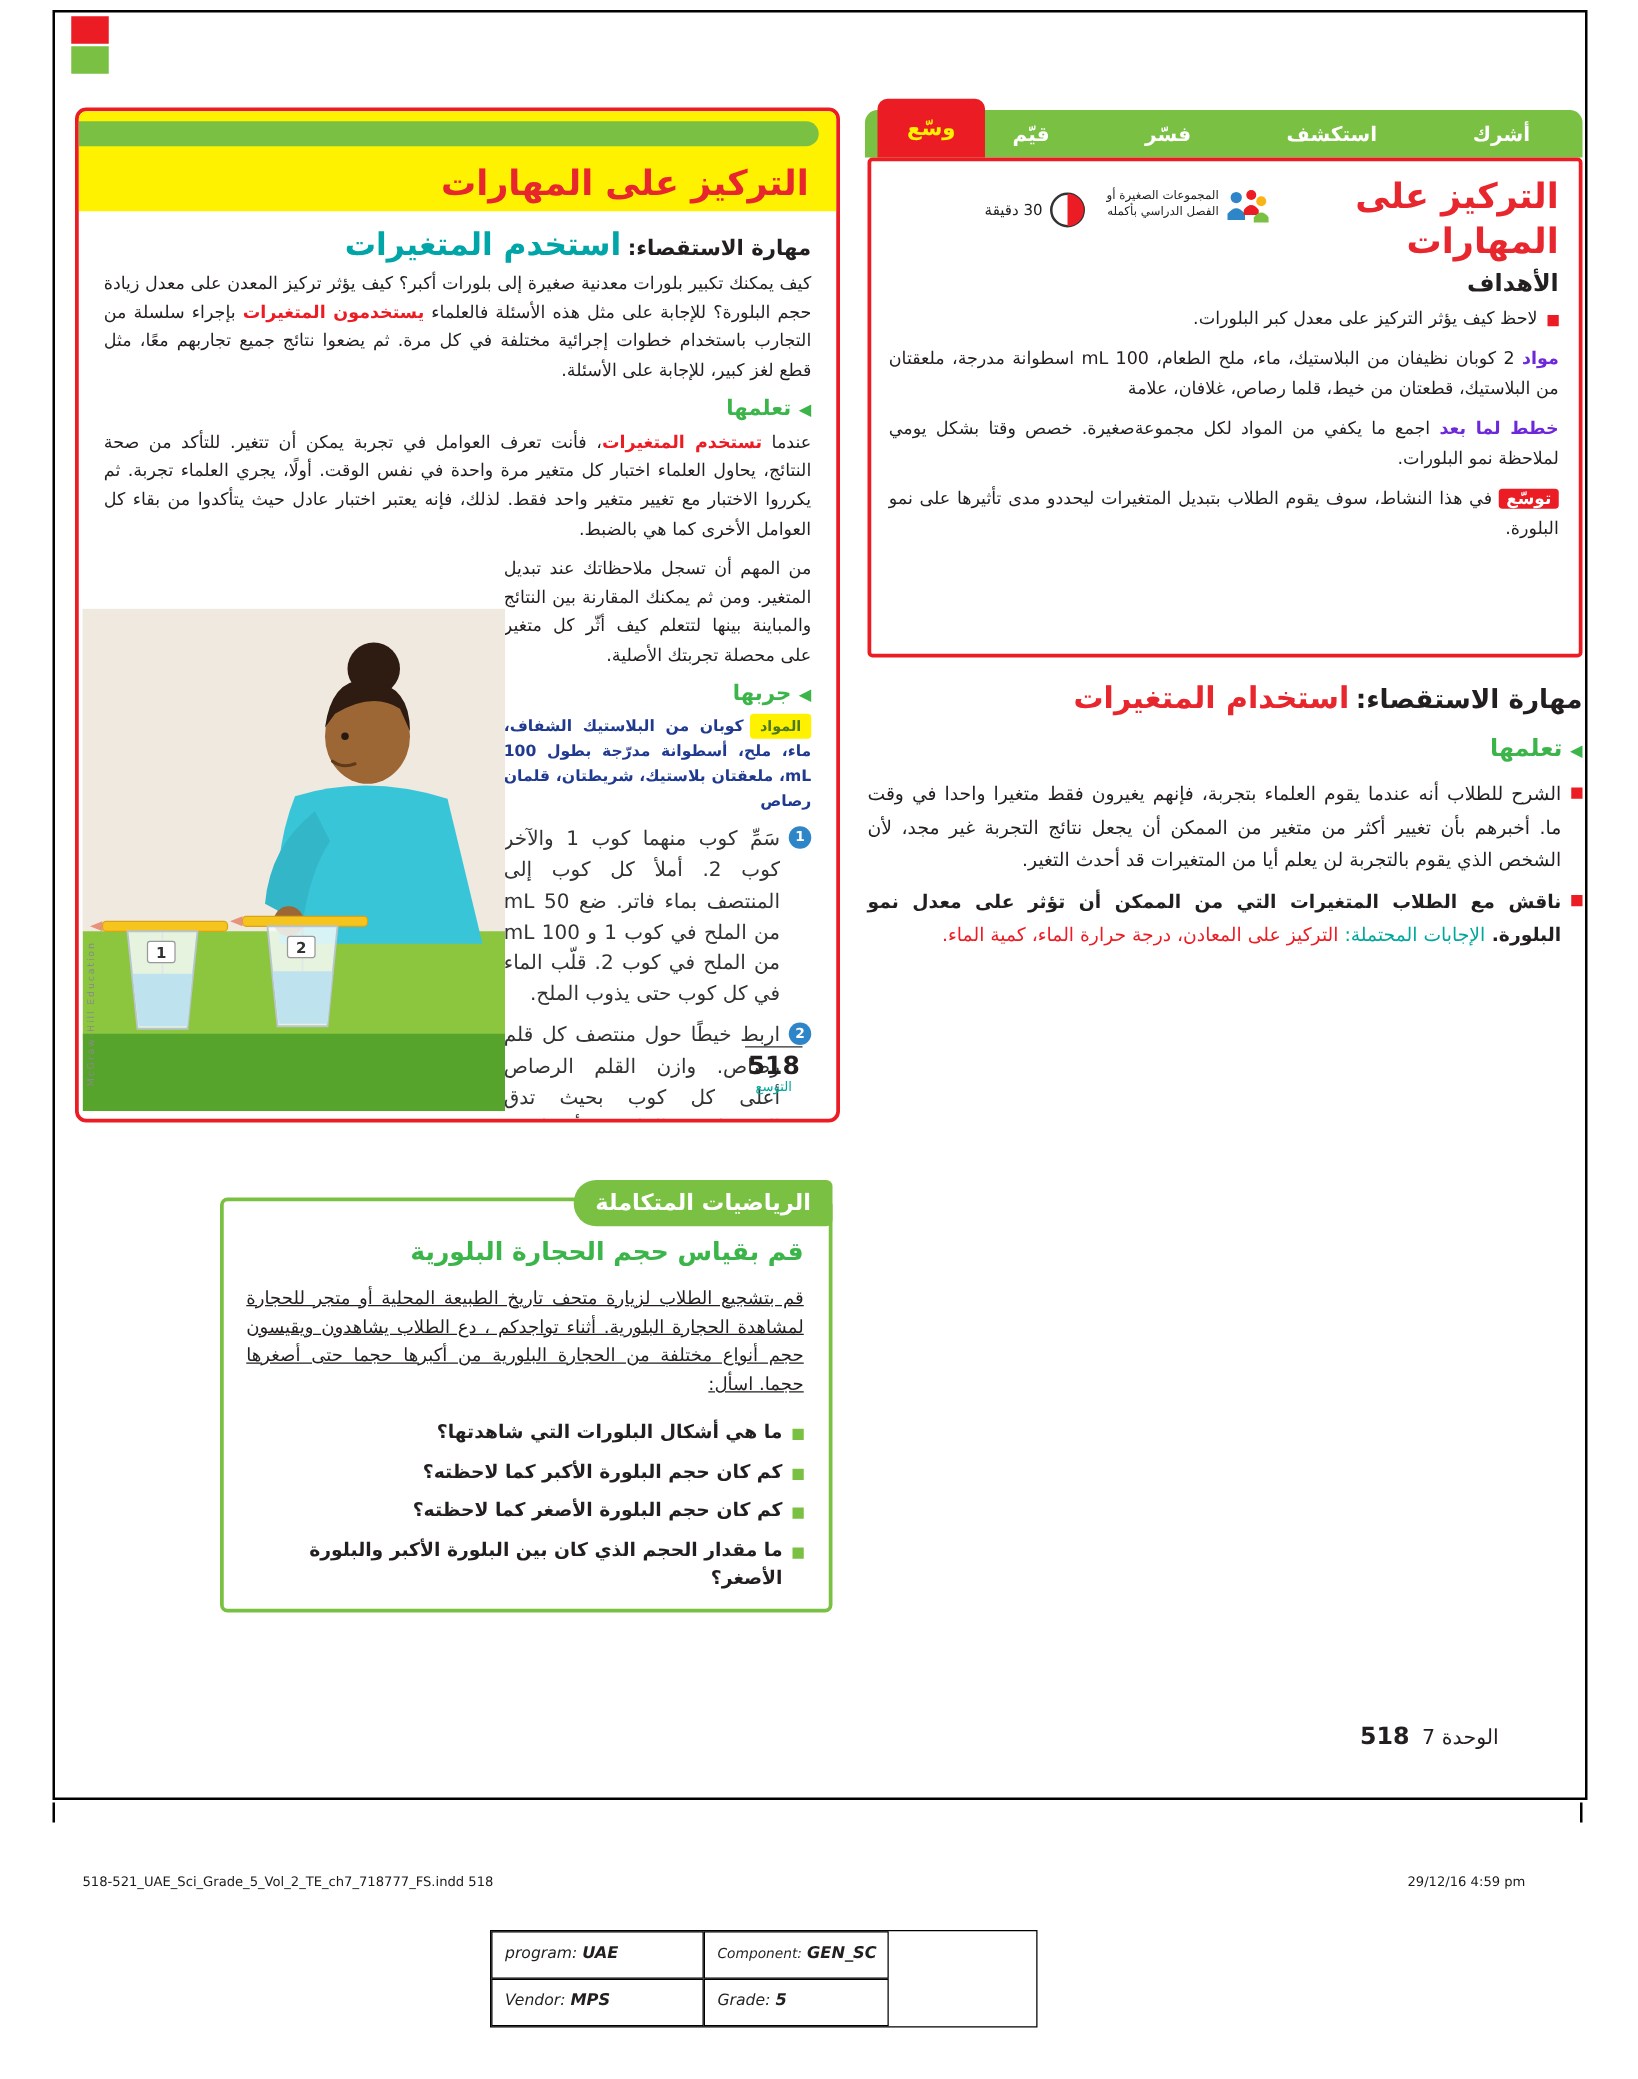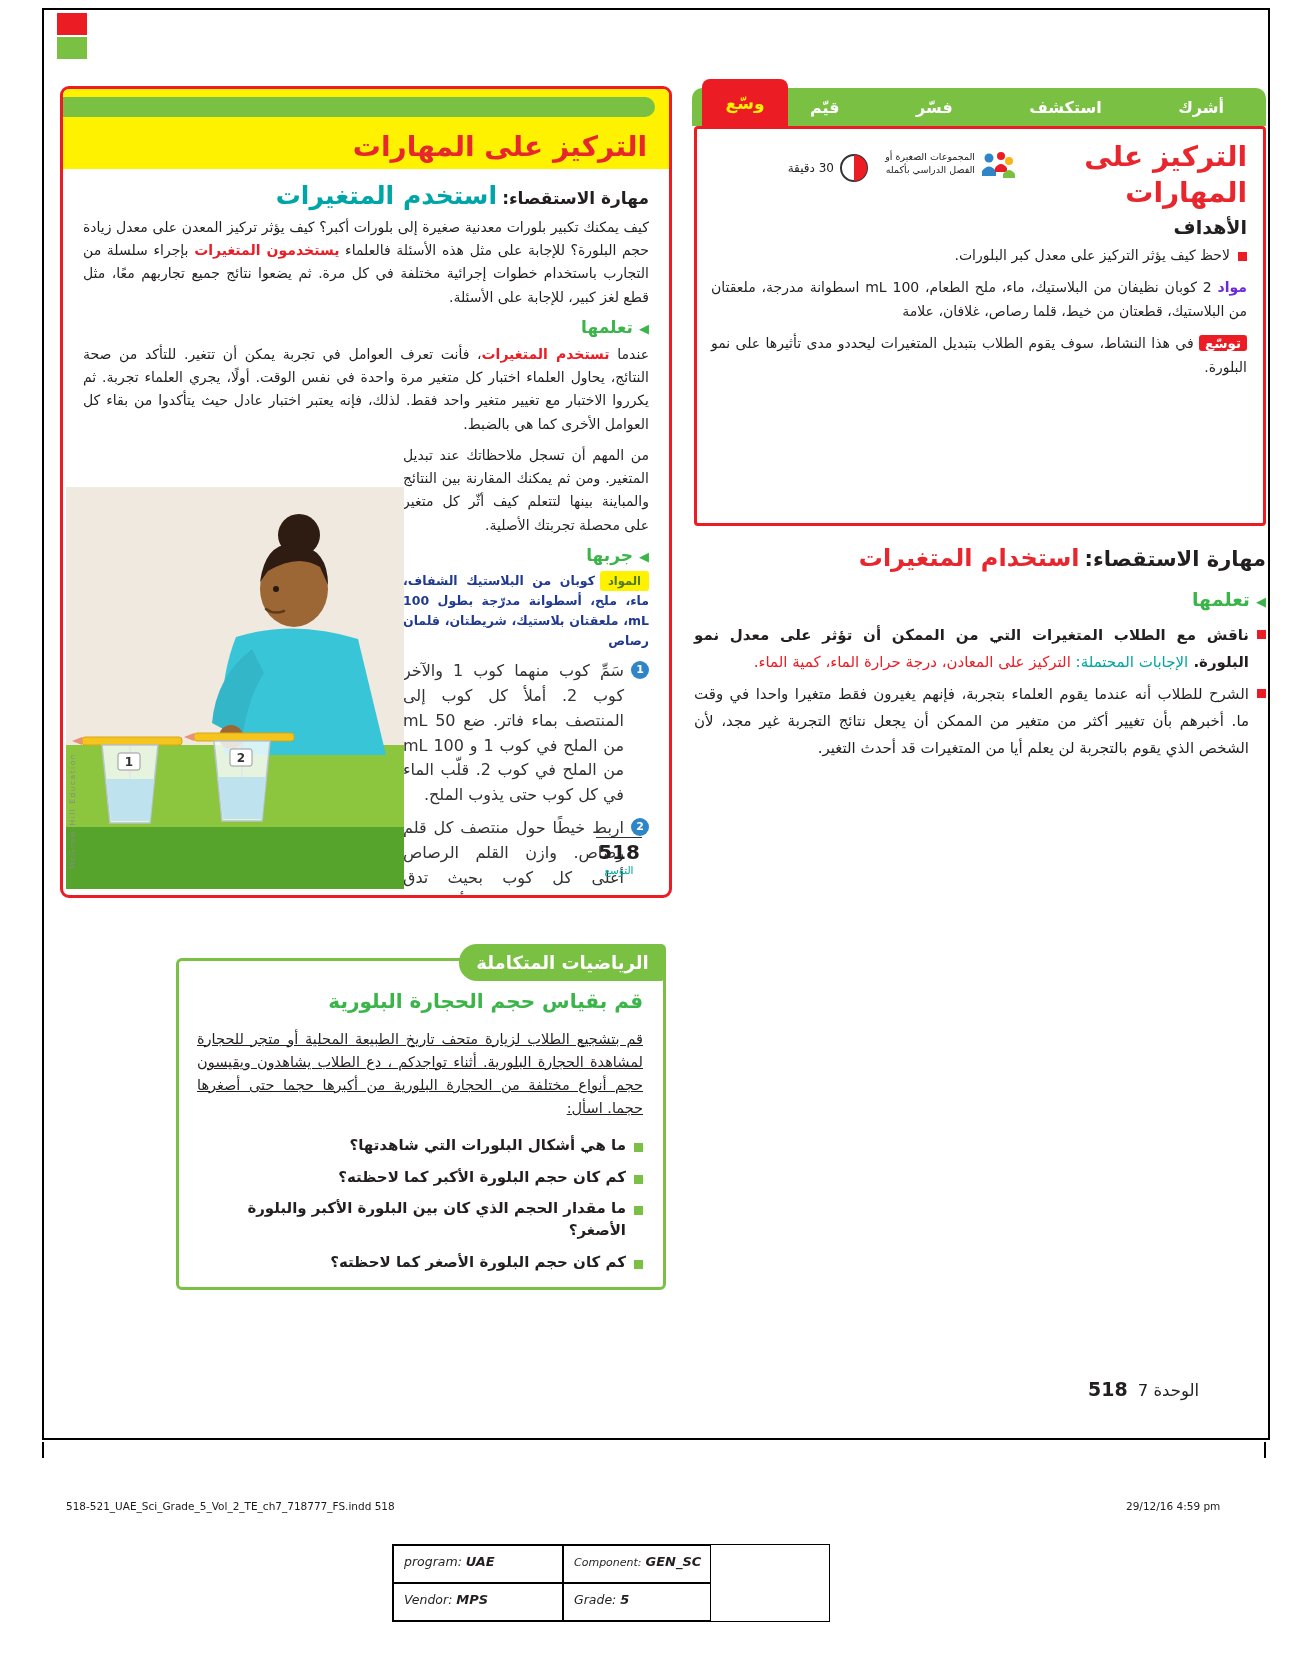--- a/index.html
+++ b/index.html
@@ -214,61 +214,62 @@
       </svg>
       <span class="t-duration">30 دقيقة</span>
     </div>
   </div>
   <div class="t-objheading">الأهداف</div>
   <div class="bullet-row">
     <span class="sq sq-red"></span>
     <span class="t-bullet-text">لاحظ كيف يؤثر التركيز على معدل كبر البلورات.</span>
   </div>
   <p class="t-para"><b>مواد</b> <span>2 كوبان نظيفان من البلاستيك، ماء، ملح الطعام، 100 mL اسطوانة مدرجة، ملعقتان من البلاستيك، قطعتان من خيط، قلما رصاص، غلافان، علامة</span></p>
+  <p class="t-para"><b>خطط لما بعد</b> <span>اجمع ما يكفي من المواد لكل مجموعةصغيرة. خصص وقتا بشكل يومي لملاحظة نمو البلورات.</span></p>
   <p class="t-para"><span class="extend-tag">توسّع</span> <span>في هذا النشاط، سوف يقوم الطلاب بتبديل المتغيرات ليحددو مدى تأثيرها على نمو البلورة.</span></p>
 </div>
 
 <div class="abs skill">
   <div>
     <span class="sk-prefix">مهارة الاستقصاء:</span>
     <span class="sk-title">استخدام المتغيرات</span>
   </div>
   <div class="sk-learn"><span class="tri">◀</span><span>تعلمها</span></div>
   <div class="sk-bullets">
     <div class="bullet-row">
       <span class="sq sq-red"></span>
-      <span class="sk-text"><span class="sk-bold">ناقش مع الطلاب المتغيرات التي من الممكن أن تؤثر على معدل نمو البلورة. </span><span class="sk-teal">الإجابات المحتملة: </span><span class="sk-red">التركيز على المعادن، درجة حرارة الماء، كمية الماء.</span></span>
+      <span class="sk-text">الشرح للطلاب أنه عندما يقوم العلماء بتجربة، فإنهم يغيرون فقط متغيرا واحدا في وقت ما. أخبرهم بأن تغيير أكثر من متغير من الممكن أن يجعل نتائج التجربة غير مجد، لأن الشخص الذي يقوم بالتجربة لن يعلم أيا من المتغيرات قد أحدث التغير.</span>
     </div>
     <div class="bullet-row">
       <span class="sq sq-red"></span>
-      <span class="sk-text">الشرح للطلاب أنه عندما يقوم العلماء بتجربة، فإنهم يغيرون فقط متغيرا واحدا في وقت ما. أخبرهم بأن تغيير أكثر من متغير من الممكن أن يجعل نتائج التجربة غير مجد، لأن الشخص الذي يقوم بالتجربة لن يعلم أيا من المتغيرات قد أحدث التغير.</span>
+      <span class="sk-text"><span class="sk-bold">ناقش مع الطلاب المتغيرات التي من الممكن أن تؤثر على معدل نمو البلورة. </span><span class="sk-teal">الإجابات المحتملة: </span><span class="sk-red">التركيز على المعادن، درجة حرارة الماء، كمية الماء.</span></span>
     </div>
   </div>
 </div>
 
 <div class="abs mathbox">
   <div class="m-banner">الرياضيات المتكاملة</div>
   <div class="m-body">
     <div class="m-heading">قم بقياس حجم الحجارة البلورية</div>
     <p class="m-intro">قم بتشجيع الطلاب لزيارة متحف تاريخ الطبيعة المحلية أو متجر للحجارة لمشاهدة الحجارة البلورية. أثناء تواجدكم ، دع الطلاب يشاهدون ويقيسون حجم أنواع مختلفة من الحجارة البلورية من أكبرها حجما حتى أصغرها حجما. اسأل:</p>
     <div class="m-q">
         <span class="sq sq-green"></span>
         <span class="m-q-text">ما هي أشكال البلورات التي شاهدتها؟</span>
       </div>
     <div class="m-q">
         <span class="sq sq-green"></span>
         <span class="m-q-text">كم كان حجم البلورة الأكبر كما لاحظته؟</span>
       </div>
     <div class="m-q">
         <span class="sq sq-green"></span>
+        <span class="m-q-text">كم كان حجم البلورة الأصغر كما لاحظته؟</span>
+      </div>
+    <div class="m-q">
+        <span class="sq sq-green"></span>
         <span class="m-q-text">ما مقدار الحجم الذي كان بين البلورة الأكبر والبلورة الأصغر؟</span>
-      </div>
-    <div class="m-q">
-        <span class="sq sq-green"></span>
-        <span class="m-q-text">كم كان حجم البلورة الأصغر كما لاحظته؟</span>
       </div>
   </div>
 </div>
 
 <div class="abs unitfooter">
   <span class="uf-num">518</span>
   <span class="uf-label">الوحدة 7</span>
 </div>
 
 <div class="abs tick tick-v" style="left:42px;top:1442px;"></div>

